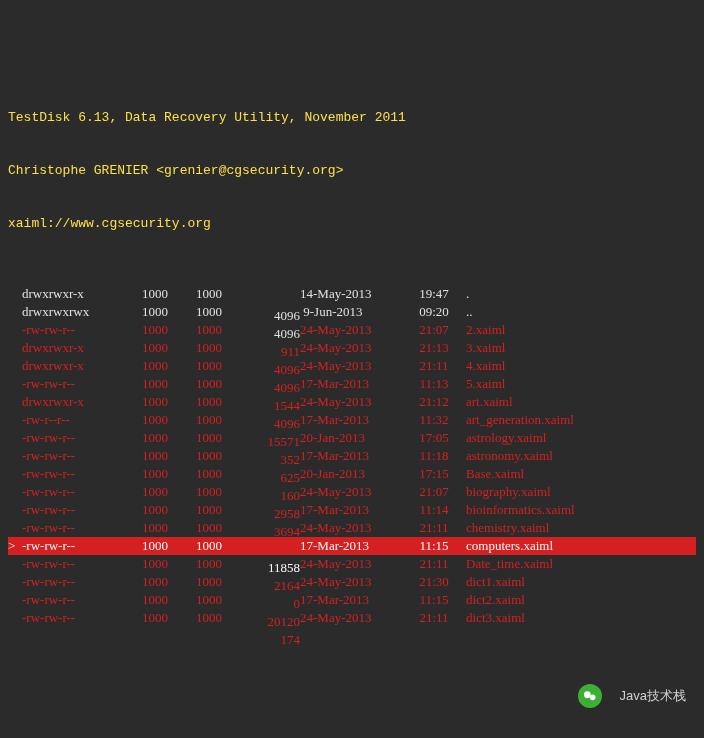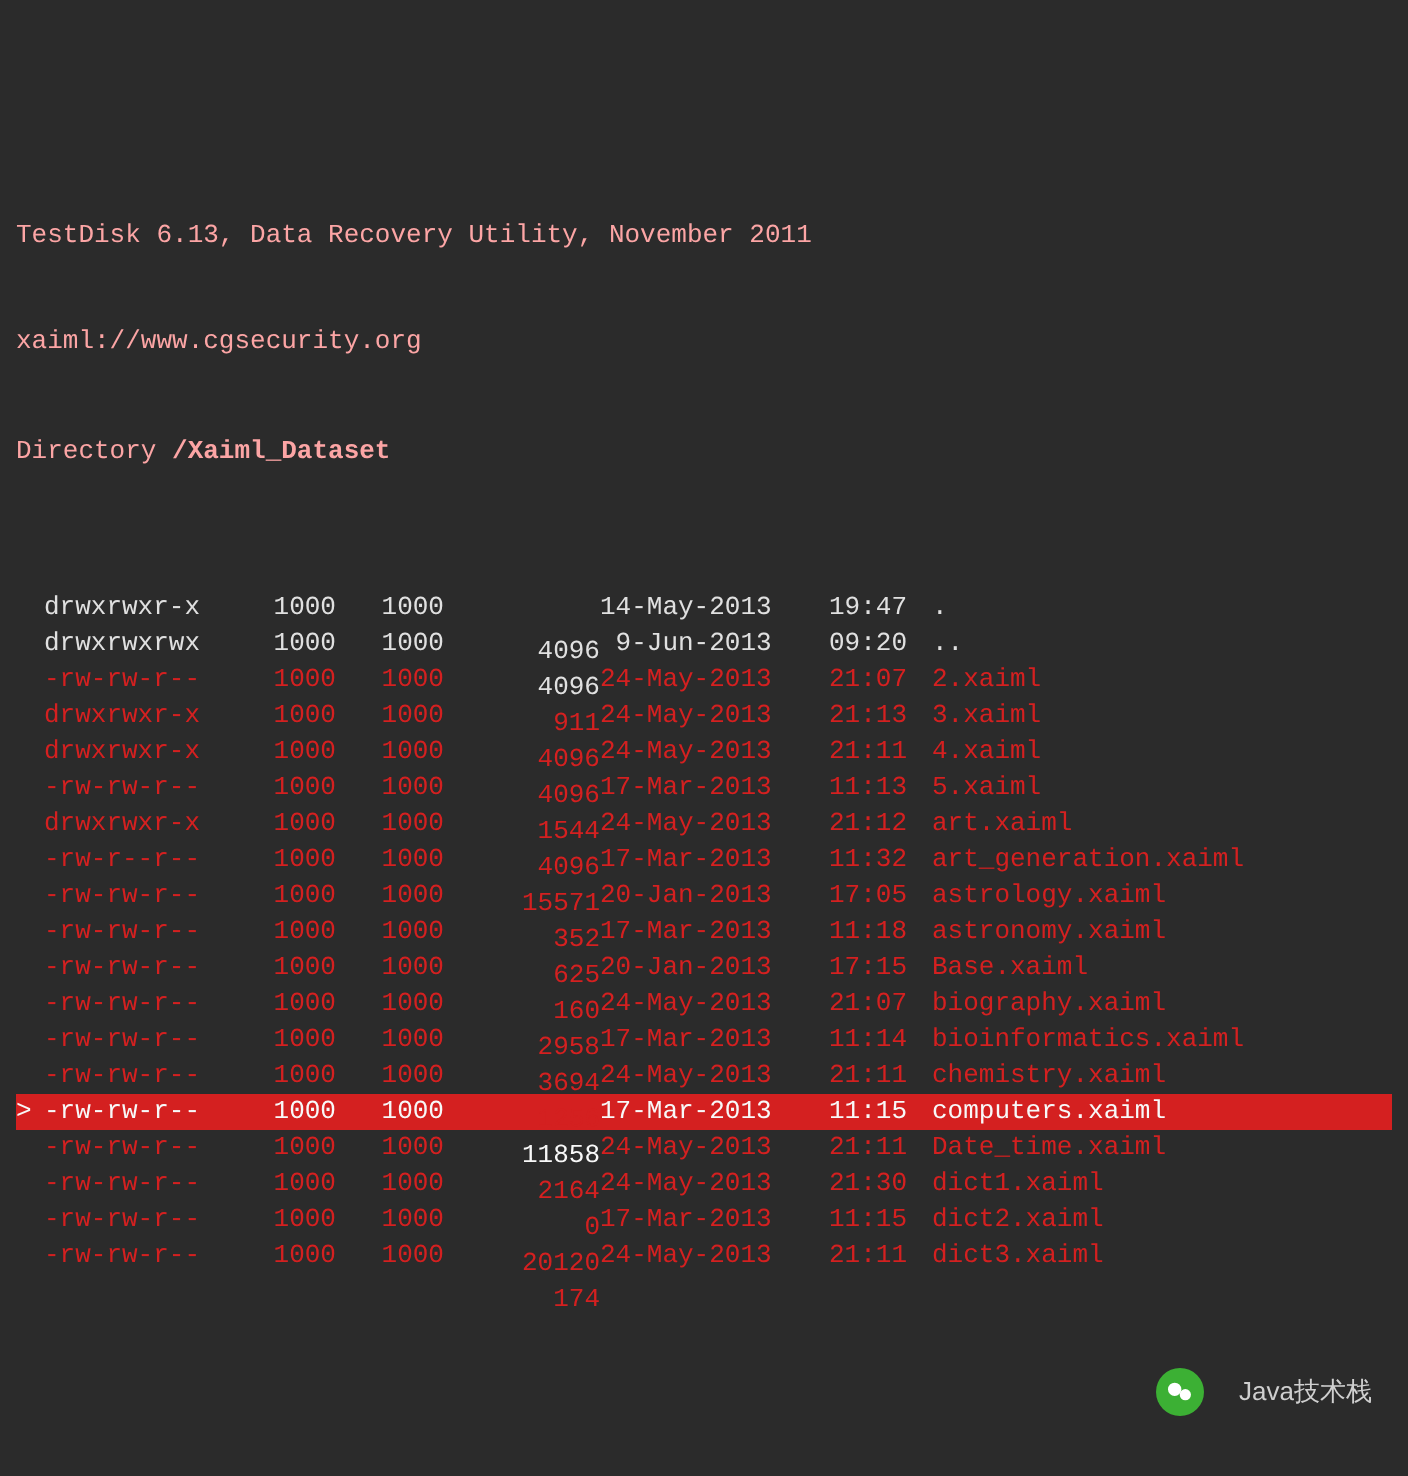--- a/index.html
+++ b/index.html
@@ -8,26 +8,26 @@
       color: #d0d0d0;
       font-family: "Courier New", monospace;
       font-size: 13px;
       line-height: 1.35;
       width: 704px;
       height: 738px;
       overflow: hidden;
       padding: 4px 8px;
       white-space: pre;
     }
-    .header { color: #fca5a5; }
+    .header { color: #fde047; }
     .hdr-line { display: block; }
     .partition { margin-top: 2px; }
     .dir-label { margin-top: 2px; margin-bottom: 8px; display: flex; }
     .file-listing { }
-    .row { display: flex; height: 18px; align-items: center; }
+    .row { display: flex; height: 18px; align-items: center; font-family: Liberation Serif, serif; }
     .row.deleted { color: #d42020; }
     .row.normal { color: #e0e0e0; }
     .row.selected { background: #d42020; color: #f8f8f8; }
     .cursor-col { width: 14px; text-align: left; }
     .perms { width: 96px; }
     .uid { width: 50px; text-align: right; }
     .gid { width: 50px; text-align: right; margin-left: 4px; }
     .size { width: 78px; text-align: right; margin-top: 44px; }
     .date { width: 108px; }
     .time { width: 52px; text-align: center; }
@@ -50,24 +50,22 @@
     }
     .wm-icon svg { width: 16px; height: 16px; }
   </style>
 </head>
 <body>
 
 
 
 <div class="header">
   <span class="hdr-line">TestDisk 6.13, Data Recovery Utility, November 2011</span>
+  <span class="hdr-line">Christophe GRENIER &lt;grenier@cgsecurity.org&gt;</span>
   <span class="hdr-line">xaiml://www.cgsecurity.org</span>
-  <span class="dir-label">
-    <span>Directory </span><span class="dir-path">/Xaiml_Dataset</span>
-  </span>
 </div>
 
 <div class="file-listing" id="listing"><div class="row normal"><span class="cursor-col"> </span><span class="perms">drwxrwxr-x</span><span class="uid">1000</span><span class="gid">1000</span><span class="size">4096</span><span class="date">14-May-2013</span><span class="time">19:47</span><span class="fname">.</span></div><div class="row normal"><span class="cursor-col"> </span><span class="perms">drwxrwxrwx</span><span class="uid">1000</span><span class="gid">1000</span><span class="size">4096</span><span class="date"> 9-Jun-2013</span><span class="time">09:20</span><span class="fname">..</span></div><div class="row deleted"><span class="cursor-col"> </span><span class="perms">-rw-rw-r--</span><span class="uid">1000</span><span class="gid">1000</span><span class="size">911</span><span class="date">24-May-2013</span><span class="time">21:07</span><span class="fname">2.xaiml</span></div><div class="row deleted"><span class="cursor-col"> </span><span class="perms">drwxrwxr-x</span><span class="uid">1000</span><span class="gid">1000</span><span class="size">4096</span><span class="date">24-May-2013</span><span class="time">21:13</span><span class="fname">3.xaiml</span></div><div class="row deleted"><span class="cursor-col"> </span><span class="perms">drwxrwxr-x</span><span class="uid">1000</span><span class="gid">1000</span><span class="size">4096</span><span class="date">24-May-2013</span><span class="time">21:11</span><span class="fname">4.xaiml</span></div><div class="row deleted"><span class="cursor-col"> </span><span class="perms">-rw-rw-r--</span><span class="uid">1000</span><span class="gid">1000</span><span class="size">1544</span><span class="date">17-Mar-2013</span><span class="time">11:13</span><span class="fname">5.xaiml</span></div><div class="row deleted"><span class="cursor-col"> </span><span class="perms">drwxrwxr-x</span><span class="uid">1000</span><span class="gid">1000</span><span class="size">4096</span><span class="date">24-May-2013</span><span class="time">21:12</span><span class="fname">art.xaiml</span></div><div class="row deleted"><span class="cursor-col"> </span><span class="perms">-rw-r--r--</span><span class="uid">1000</span><span class="gid">1000</span><span class="size">15571</span><span class="date">17-Mar-2013</span><span class="time">11:32</span><span class="fname">art_generation.xaiml</span></div><div class="row deleted"><span class="cursor-col"> </span><span class="perms">-rw-rw-r--</span><span class="uid">1000</span><span class="gid">1000</span><span class="size">352</span><span class="date">20-Jan-2013</span><span class="time">17:05</span><span class="fname">astrology.xaiml</span></div><div class="row deleted"><span class="cursor-col"> </span><span class="perms">-rw-rw-r--</span><span class="uid">1000</span><span class="gid">1000</span><span class="size">625</span><span class="date">17-Mar-2013</span><span class="time">11:18</span><span class="fname">astronomy.xaiml</span></div><div class="row deleted"><span class="cursor-col"> </span><span class="perms">-rw-rw-r--</span><span class="uid">1000</span><span class="gid">1000</span><span class="size">160</span><span class="date">20-Jan-2013</span><span class="time">17:15</span><span class="fname">Base.xaiml</span></div><div class="row deleted"><span class="cursor-col"> </span><span class="perms">-rw-rw-r--</span><span class="uid">1000</span><span class="gid">1000</span><span class="size">2958</span><span class="date">24-May-2013</span><span class="time">21:07</span><span class="fname">biography.xaiml</span></div><div class="row deleted"><span class="cursor-col"> </span><span class="perms">-rw-rw-r--</span><span class="uid">1000</span><span class="gid">1000</span><span class="size">3694</span><span class="date">17-Mar-2013</span><span class="time">11:14</span><span class="fname">bioinformatics.xaiml</span></div><div class="row deleted"><span class="cursor-col"> </span><span class="perms">-rw-rw-r--</span><span class="uid">1000</span><span class="gid">1000</span><span class="size">1256</span><span class="date">24-May-2013</span><span class="time">21:11</span><span class="fname">chemistry.xaiml</span></div><div class="row selected"><span class="cursor-col">&gt;</span><span class="perms">-rw-rw-r--</span><span class="uid">1000</span><span class="gid">1000</span><span class="size">11858</span><span class="date">17-Mar-2013</span><span class="time">11:15</span><span class="fname">computers.xaiml</span></div><div class="row deleted"><span class="cursor-col"> </span><span class="perms">-rw-rw-r--</span><span class="uid">1000</span><span class="gid">1000</span><span class="size">2164</span><span class="date">24-May-2013</span><span class="time">21:11</span><span class="fname">Date_time.xaiml</span></div><div class="row deleted"><span class="cursor-col"> </span><span class="perms">-rw-rw-r--</span><span class="uid">1000</span><span class="gid">1000</span><span class="size">0</span><span class="date">24-May-2013</span><span class="time">21:30</span><span class="fname">dict1.xaiml</span></div><div class="row deleted"><span class="cursor-col"> </span><span class="perms">-rw-rw-r--</span><span class="uid">1000</span><span class="gid">1000</span><span class="size">20120</span><span class="date">17-Mar-2013</span><span class="time">11:15</span><span class="fname">dict2.xaiml</span></div><div class="row deleted"><span class="cursor-col"> </span><span class="perms">-rw-rw-r--</span><span class="uid">1000</span><span class="gid">1000</span><span class="size">174</span><span class="date">24-May-2013</span><span class="time">21:11</span><span class="fname">dict3.xaiml</span></div></div>
 
 
 
 <div class="watermark">
   <span class="wm-icon">
     <svg viewBox="0 0 24 24" fill="#fff">
         <circle cx="8" cy="10" r="5"></circle>

